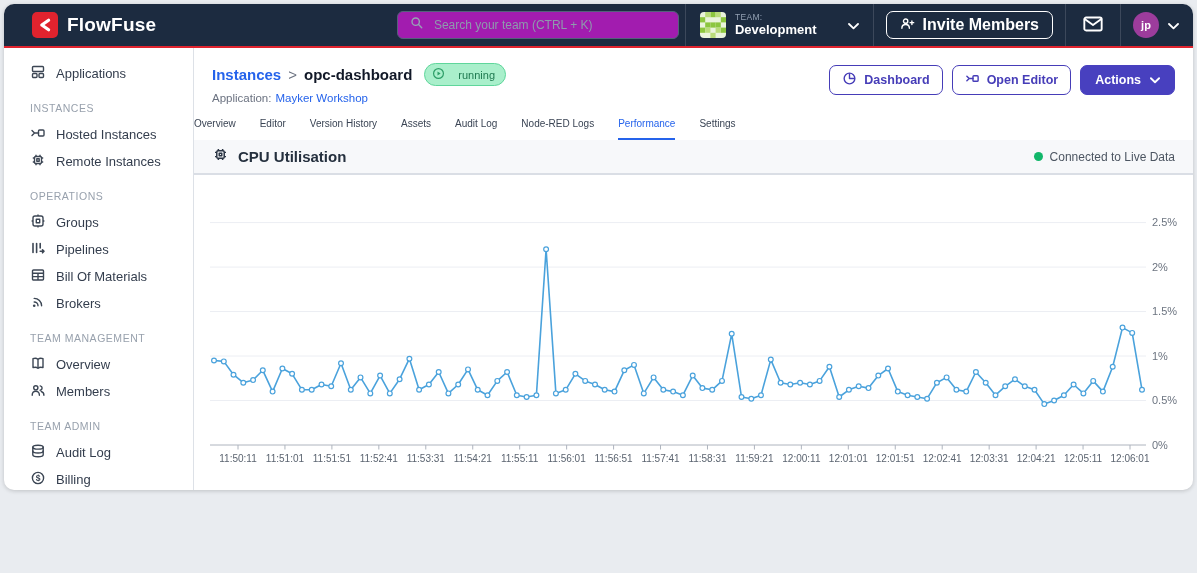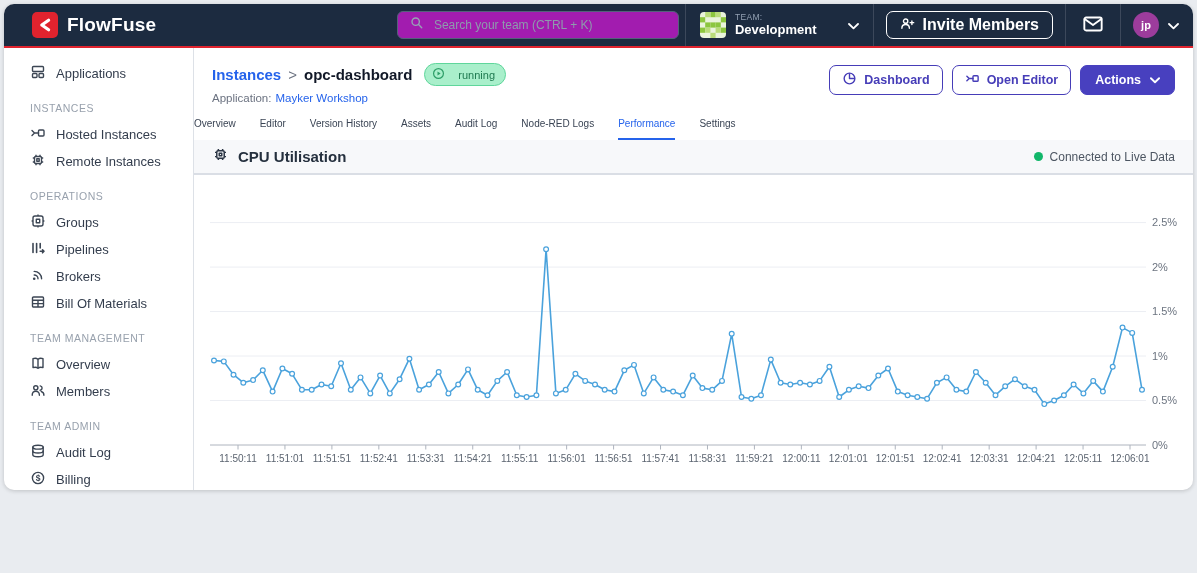--- a/index.html
+++ b/index.html
@@ -198,33 +198,33 @@
         <span>Groups</span>
       </div>
       <div class="side-item">
         <span><svg width="16" height="16" viewBox="0 0 16 16" fill="none" stroke="#3C4654" stroke-width="1.6" stroke-linecap="round" stroke-linejoin="round">
               <path d="M3 3.5 V12.5 M6.6 3.5 V12.5 M10.2 3.5 V8"></path>
               <path d="M10.2 11.3 H14 M12.5 9.8 L14 11.3 L12.5 12.8"></path>
             </svg></span>
         <span>Pipelines</span>
       </div>
       <div class="side-item">
+        <span><svg width="16" height="16" viewBox="0 0 16 16" fill="none" stroke="#3C4654" stroke-width="1.4" stroke-linejoin="round">
+              <rect x="2.5" y="3" width="11" height="10" rx="1"></rect>
+              <path d="M2.5 6.3 H13.5 M2.5 9.6 H13.5 M8 6.3 V13"></path>
+            </svg></span>
+        <span>Bill Of Materials</span>
+      </div>
+      <div class="side-item">
         <span><svg width="16" height="16" viewBox="0 0 16 16" fill="none" stroke="#3C4654" stroke-width="1.4" stroke-linecap="round">
               <circle cx="4.2" cy="11.8" r="1.3" fill="#3C4654" stroke="none"></circle>
               <path d="M4.2 8 A3.8 3.8 0 0 1 8 11.8"></path>
               <path d="M4.2 4.4 A7.4 7.4 0 0 1 11.6 11.8"></path>
             </svg></span>
         <span>Brokers</span>
-      </div>
-      <div class="side-item">
-        <span><svg width="16" height="16" viewBox="0 0 16 16" fill="none" stroke="#3C4654" stroke-width="1.4" stroke-linejoin="round">
-              <rect x="2.5" y="3" width="11" height="10" rx="1"></rect>
-              <path d="M2.5 6.3 H13.5 M2.5 9.6 H13.5 M8 6.3 V13"></path>
-            </svg></span>
-        <span>Bill Of Materials</span>
       </div>
 
       <div class="side-heading">TEAM MANAGEMENT</div>
       <div class="side-item">
         <span><svg width="16" height="16" viewBox="0 0 16 16" fill="none" stroke="#3C4654" stroke-width="1.4" stroke-linejoin="round">
               <path d="M8 4.2 C6.8 3.2 4.8 3 3 3.6 V12.6 C4.8 12 6.8 12.2 8 13.2 C9.2 12.2 11.2 12 13 12.6 V3.6 C11.2 3 9.2 3.2 8 4.2 Z"></path>
               <path d="M8 4.2 V13.2"></path>
             </svg></span>
         <span>Overview</span>
       </div>

